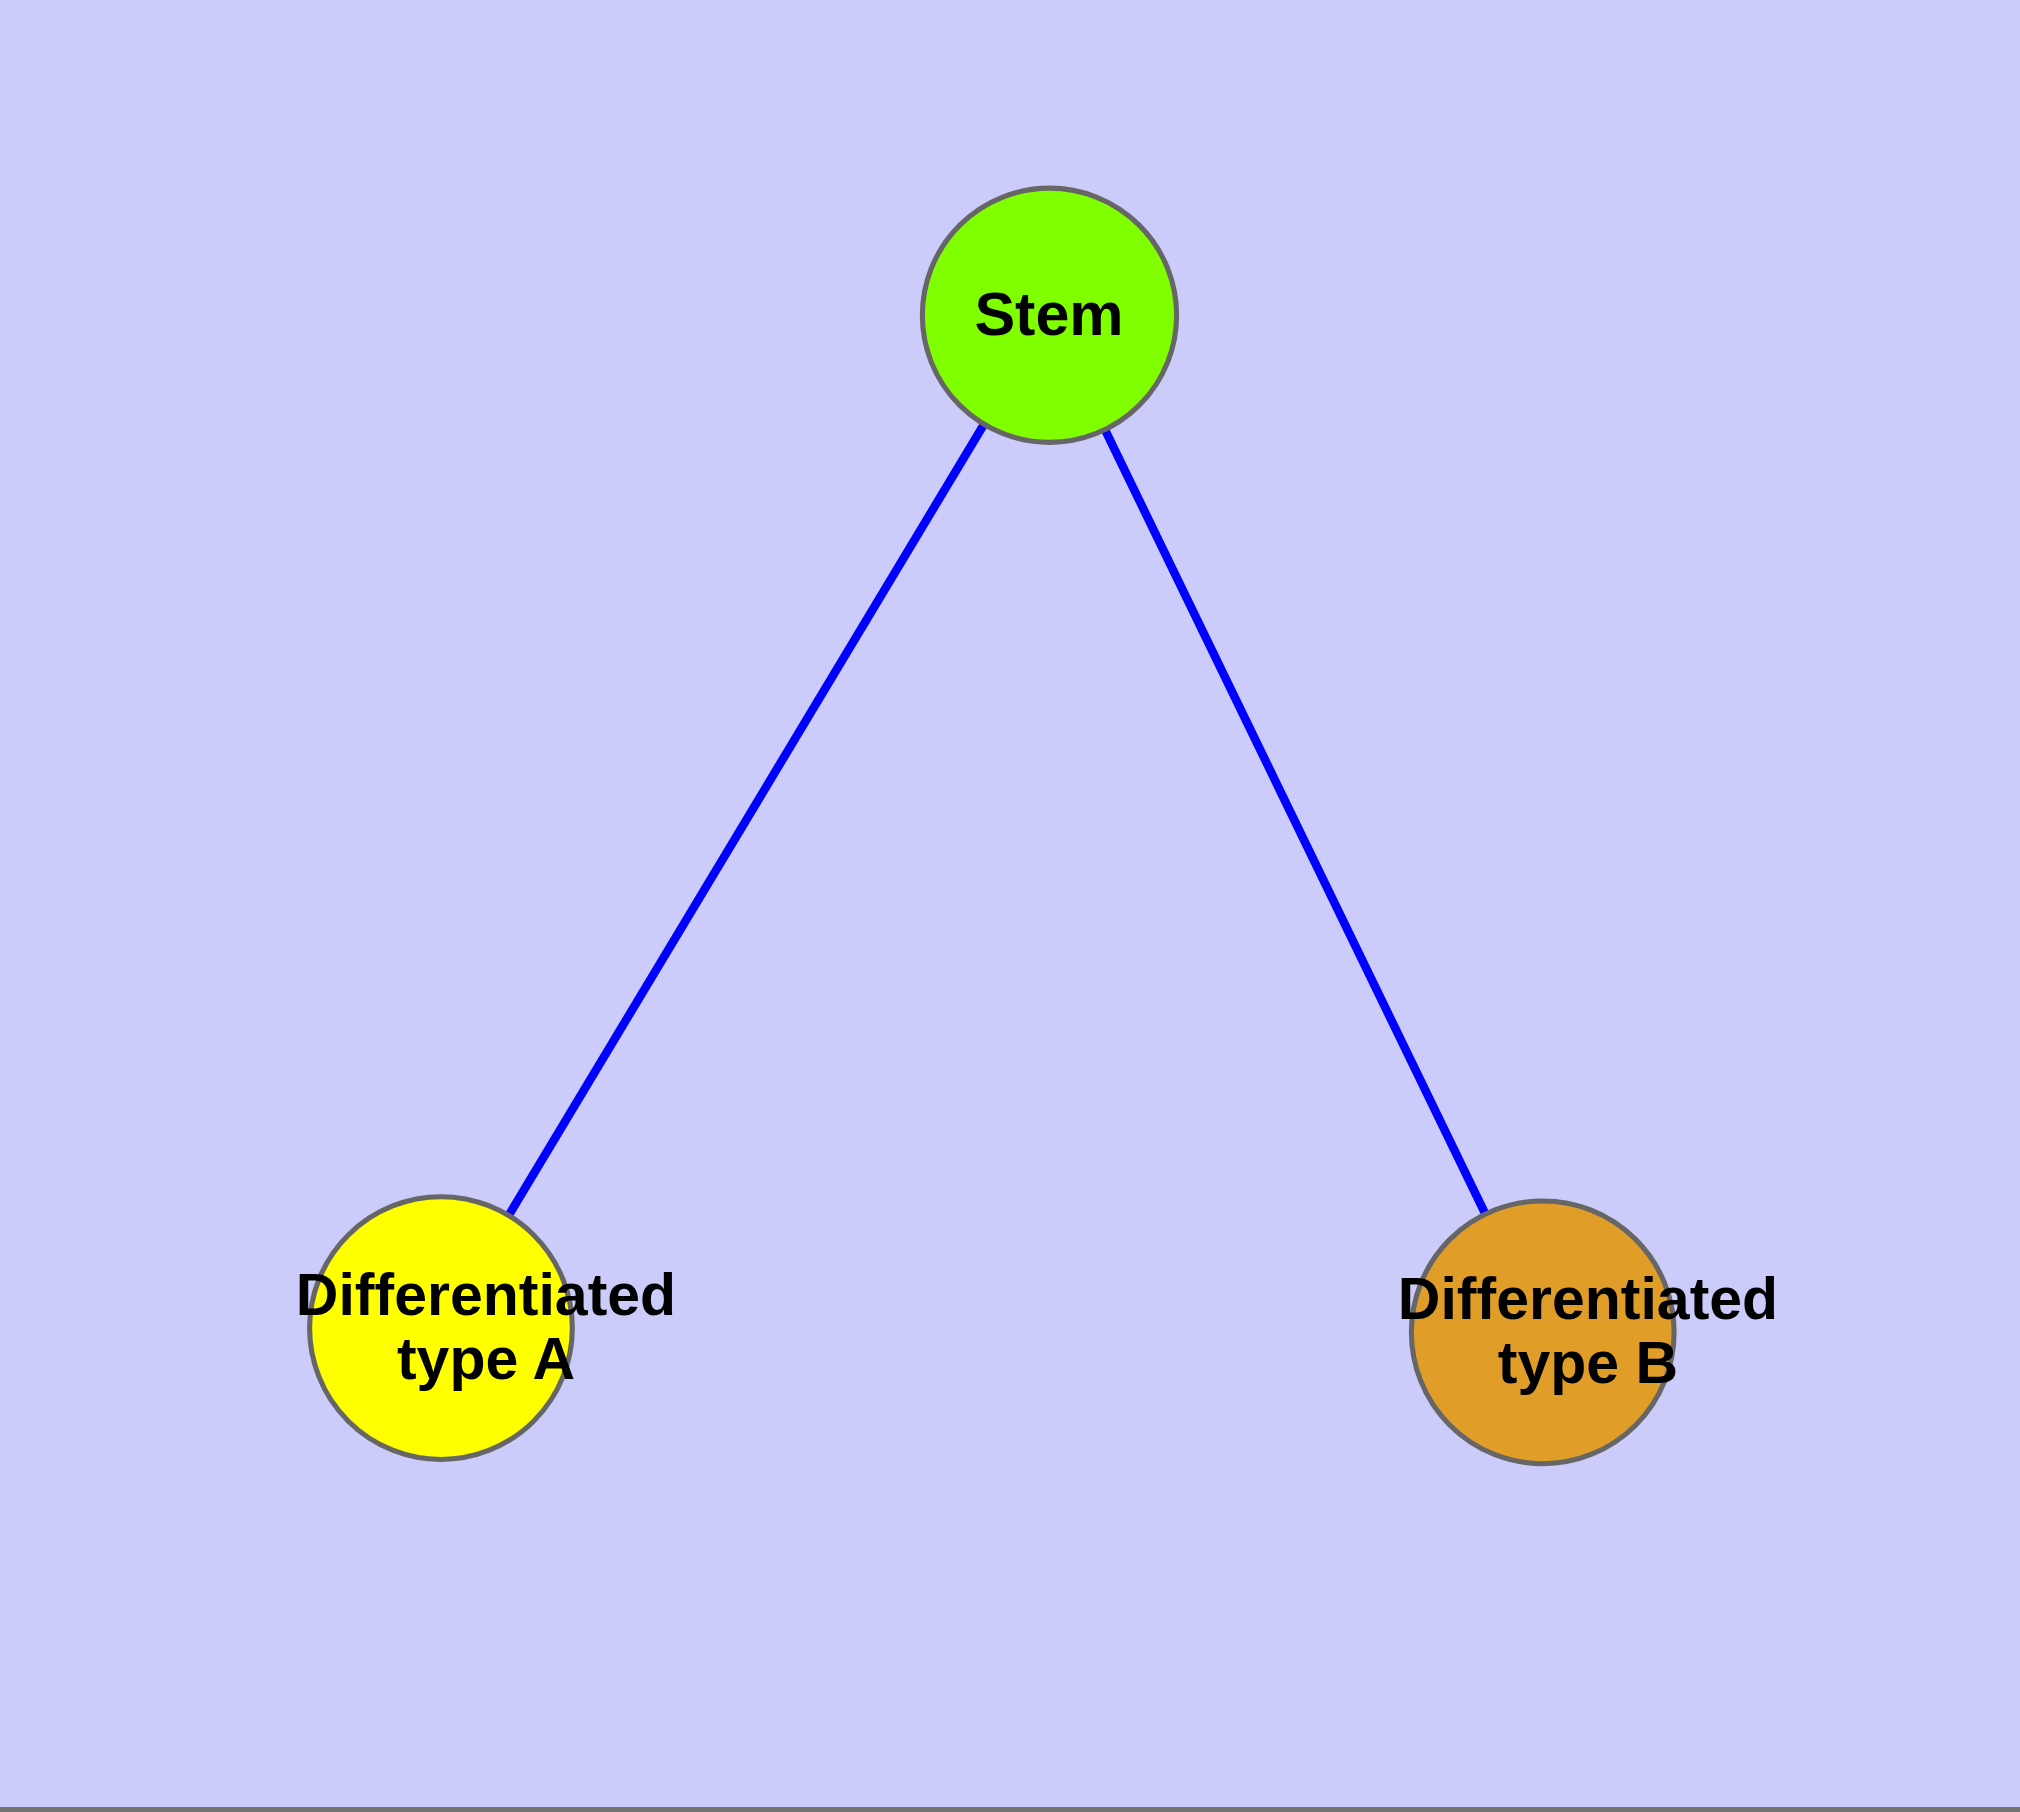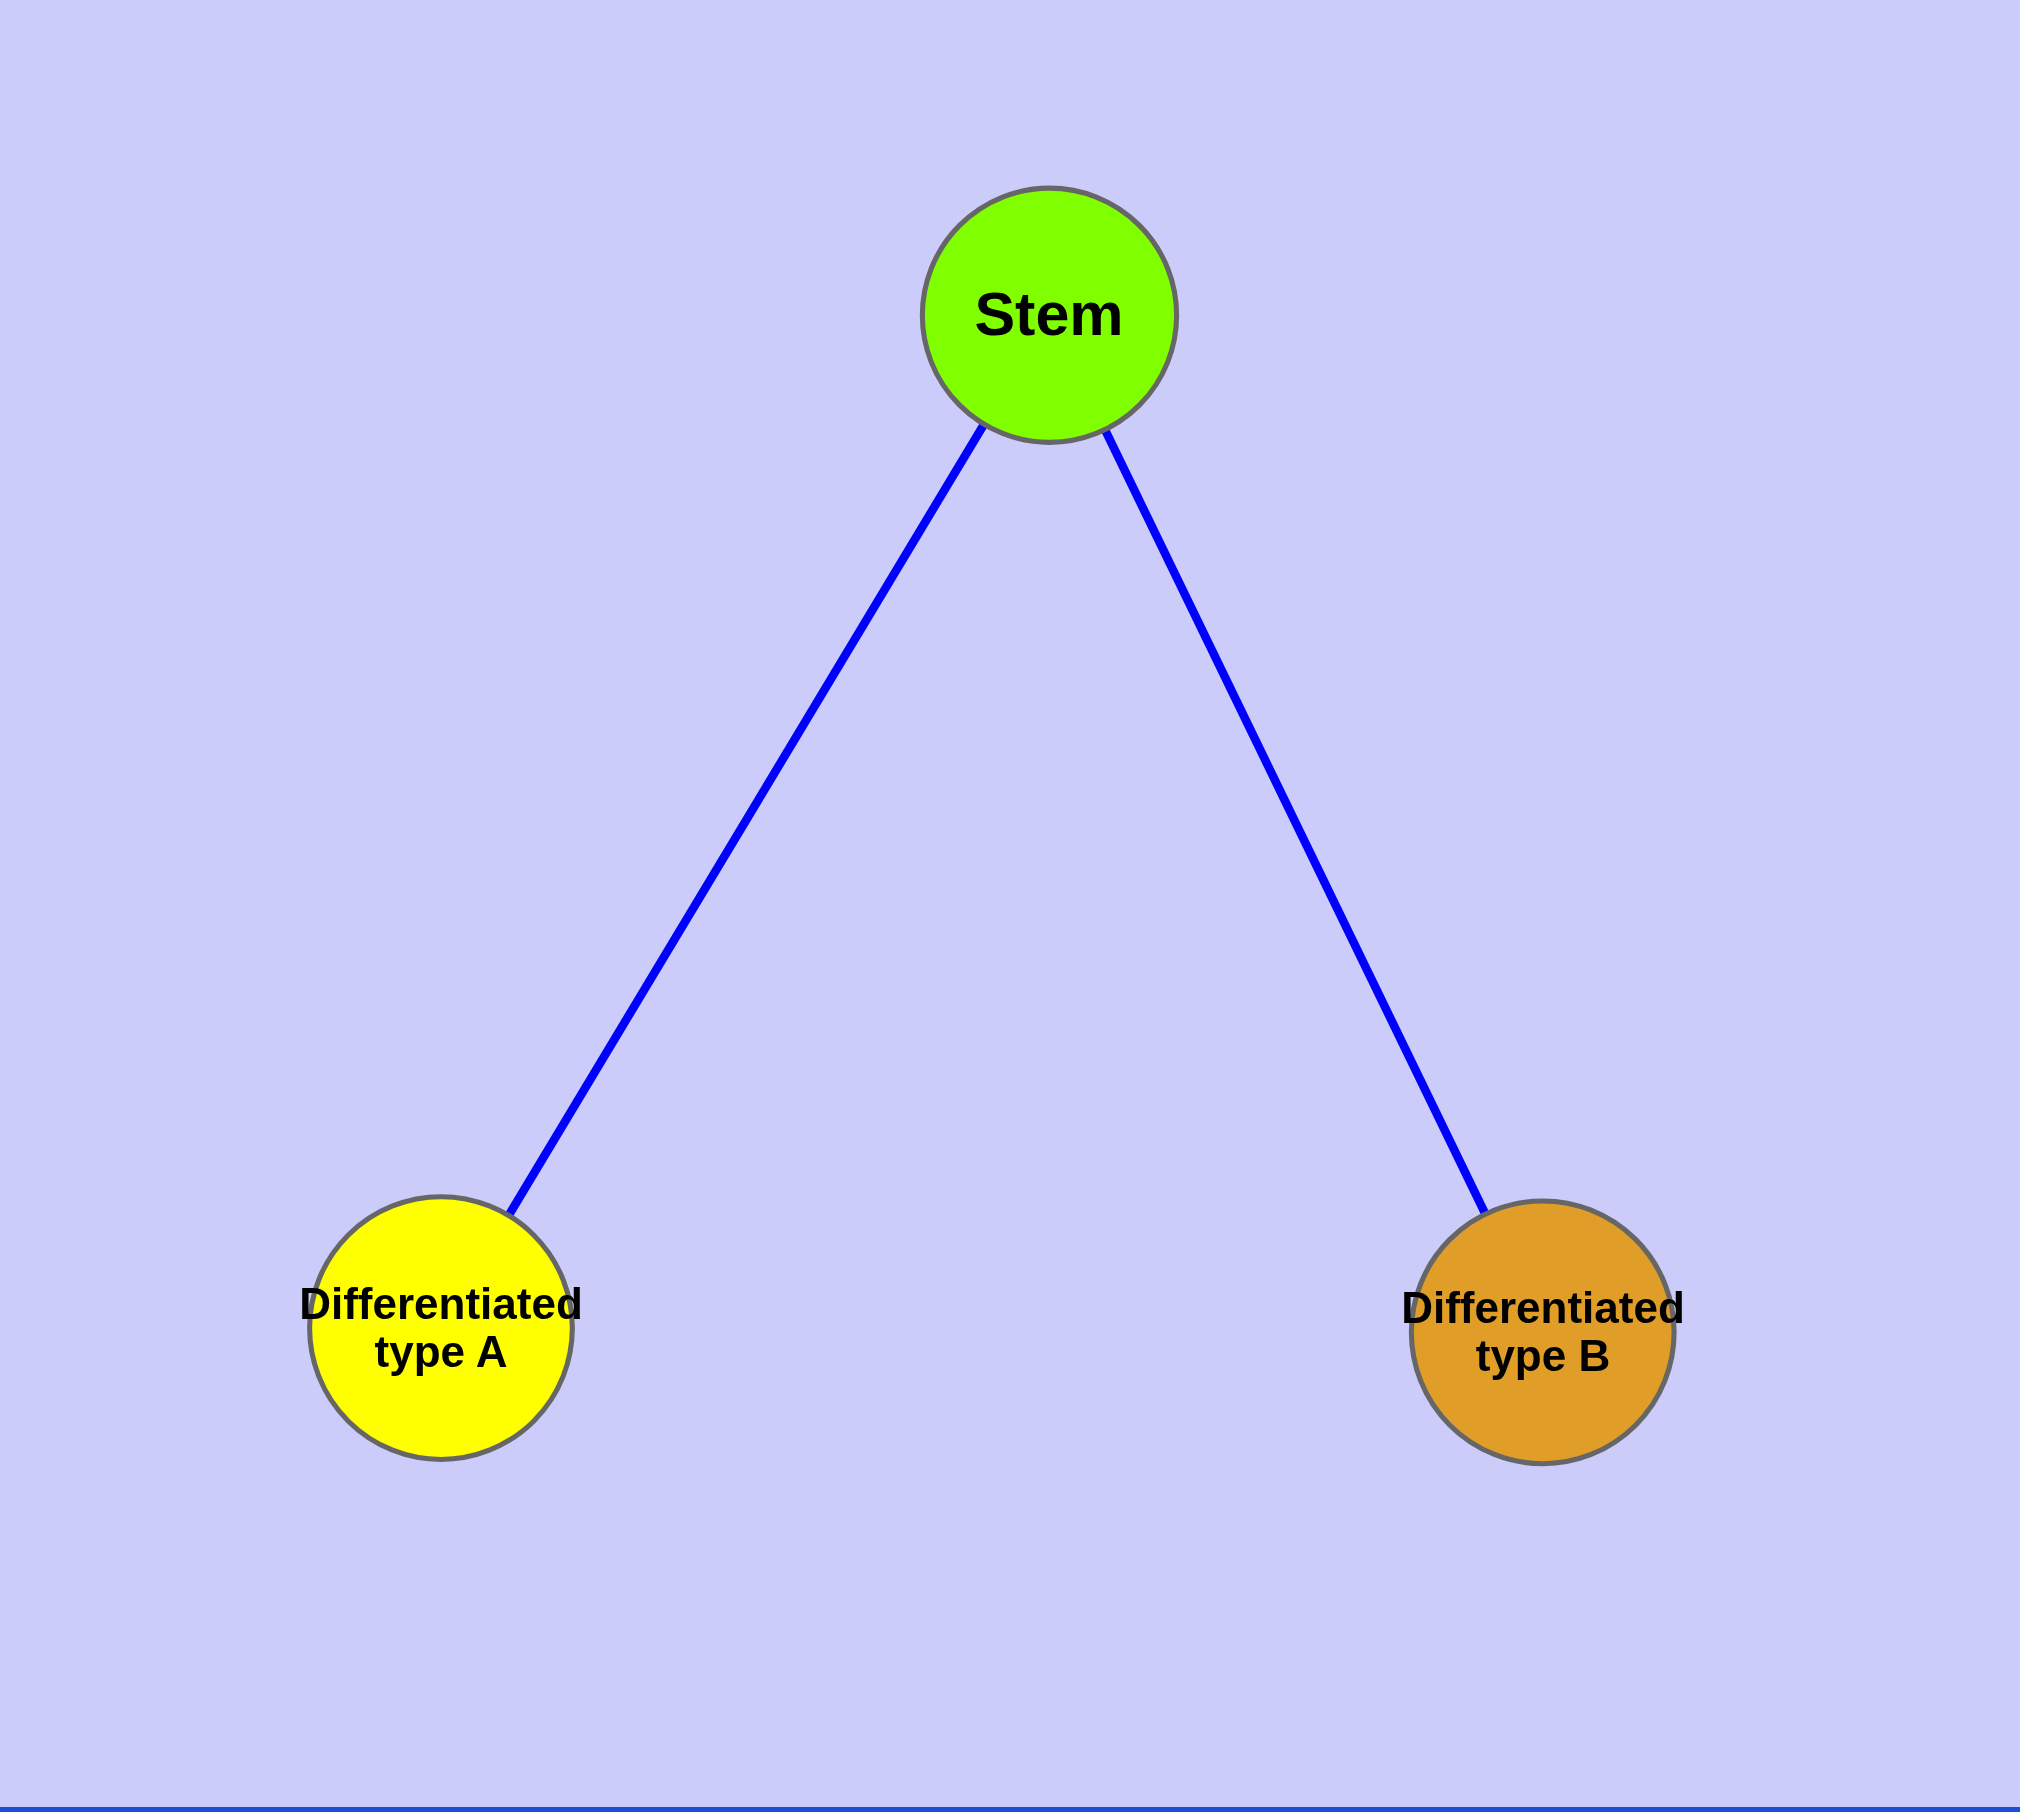--- a/index.html
+++ b/index.html
@@ -34,26 +34,26 @@
     position: absolute;
     text-align: center;
     font-weight: bold;
     color: #000000;
     line-height: 1.08;
     white-space: pre;
     pointer-events: none;
     transform: translate(-50%, -50%);
   }
   .label-stem { font-size: 61px; }
-  .label-diff { font-size: 44px; }
+  .label-diff { font-size: 59px; margin-left: 45px; }
 </style>
 </head>
 <body>
 
-<div id="canvas" style="width: 2021px; height: 1812px; background: #1d4ed8;">
+<div id="canvas" style="width: 2021px; height: 1812px; background: #737373;">
 
   <div id="plot-area" style="background: rgb(204, 204, 250);"></div>
 
   <svg id="graph-svg" viewBox="0 0 2384 2138" xmlns="http://www.w3.org/2000/svg">
 
     <g>
       <line id="edge-0" x1="1160.7465370547607" y1="500.5764459882467" x2="599.8285783767474" y2="1434.1376724788117" stroke="#0000ff" stroke-width="10" stroke-linecap="butt"></line>
       <line id="edge-1" x1="1303.4575824181977" y1="506.9640874602013" x2="1752.3604981678625" y2="1432.5371096244587" stroke="#0000ff" stroke-width="10" stroke-linecap="butt"></line>
     </g>
 

